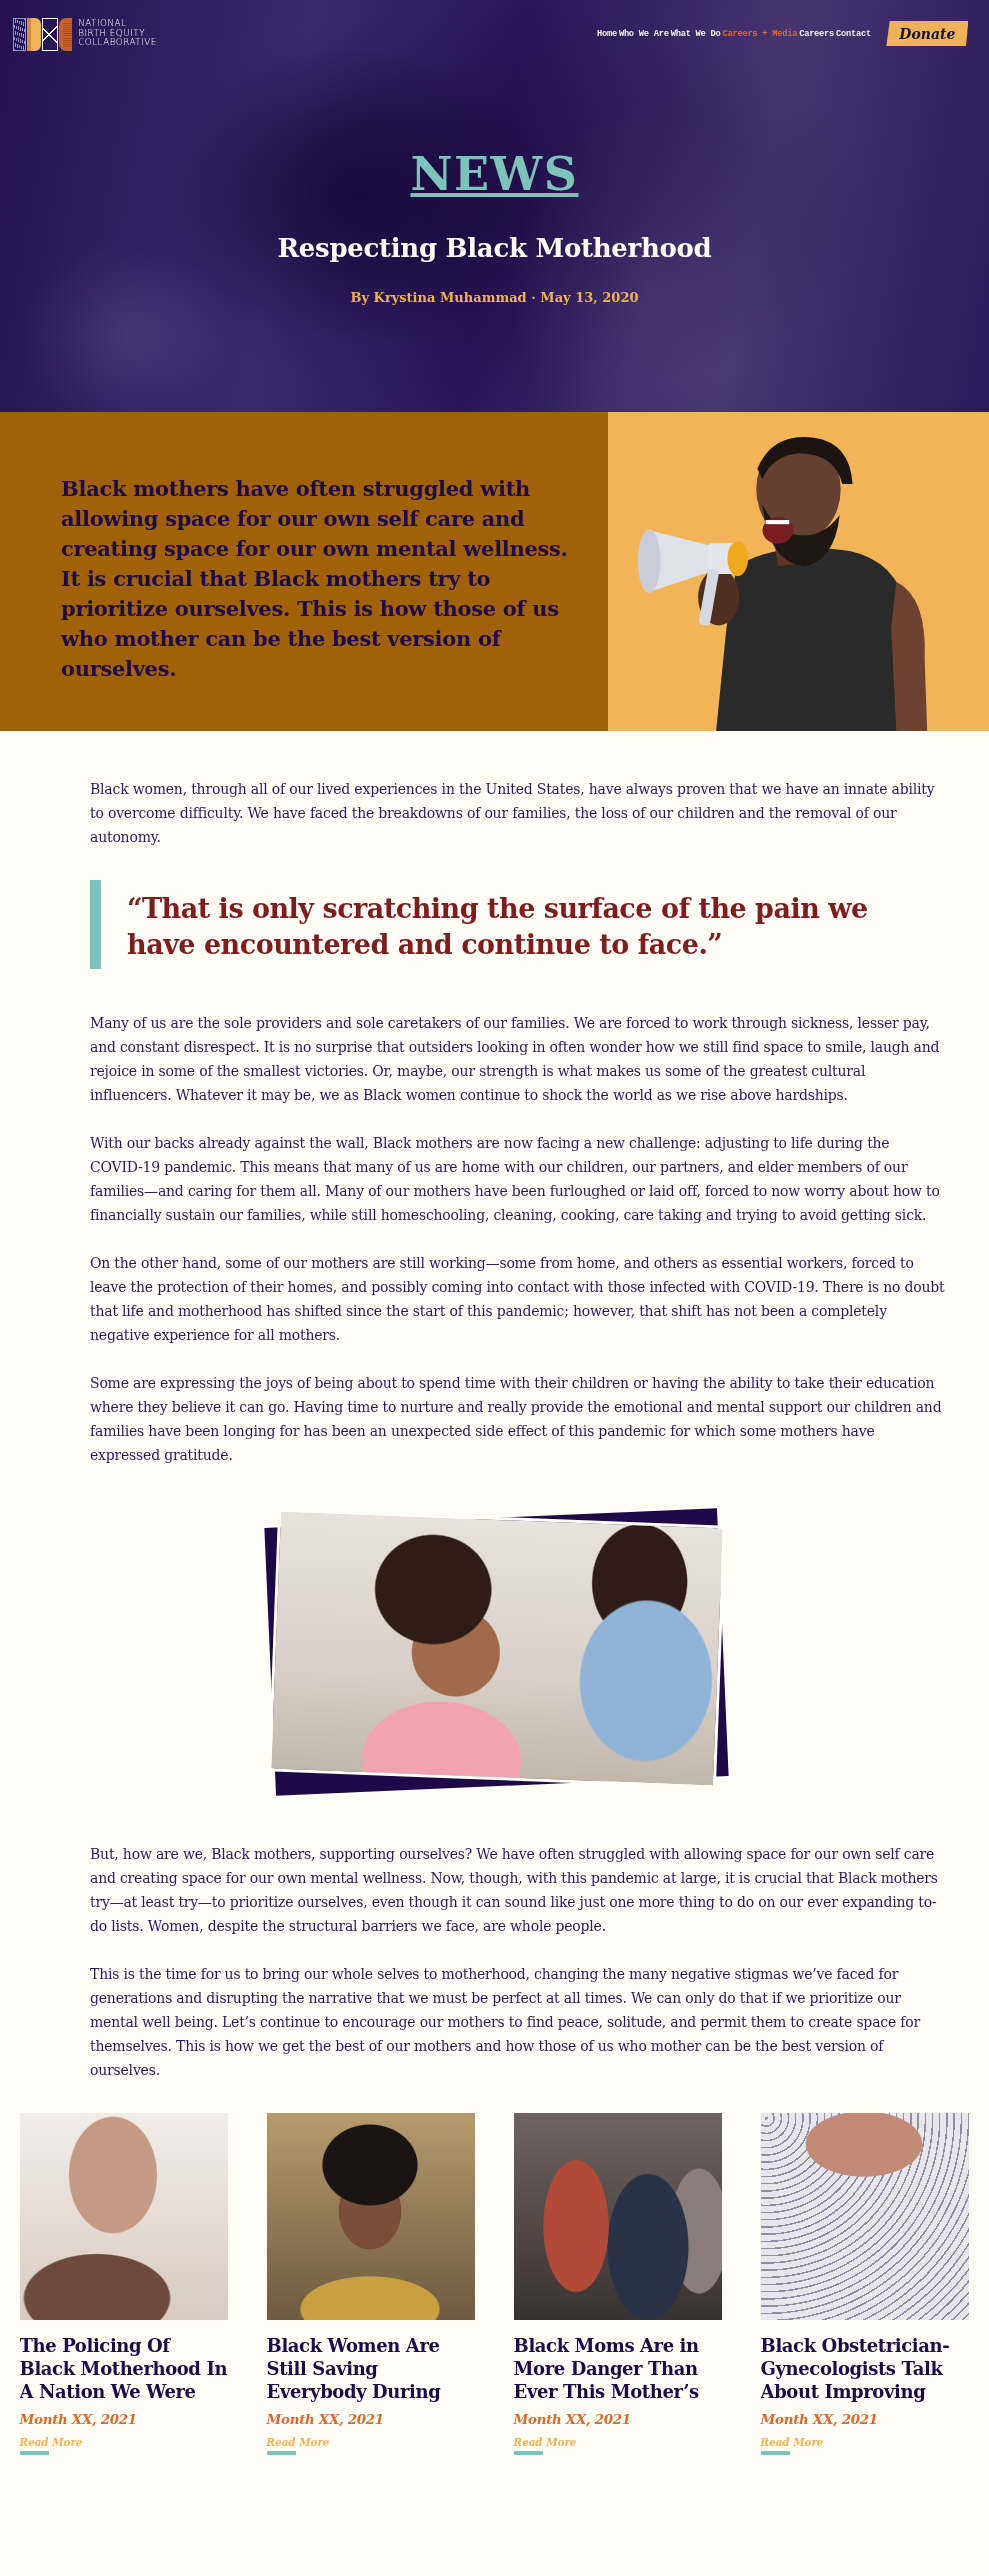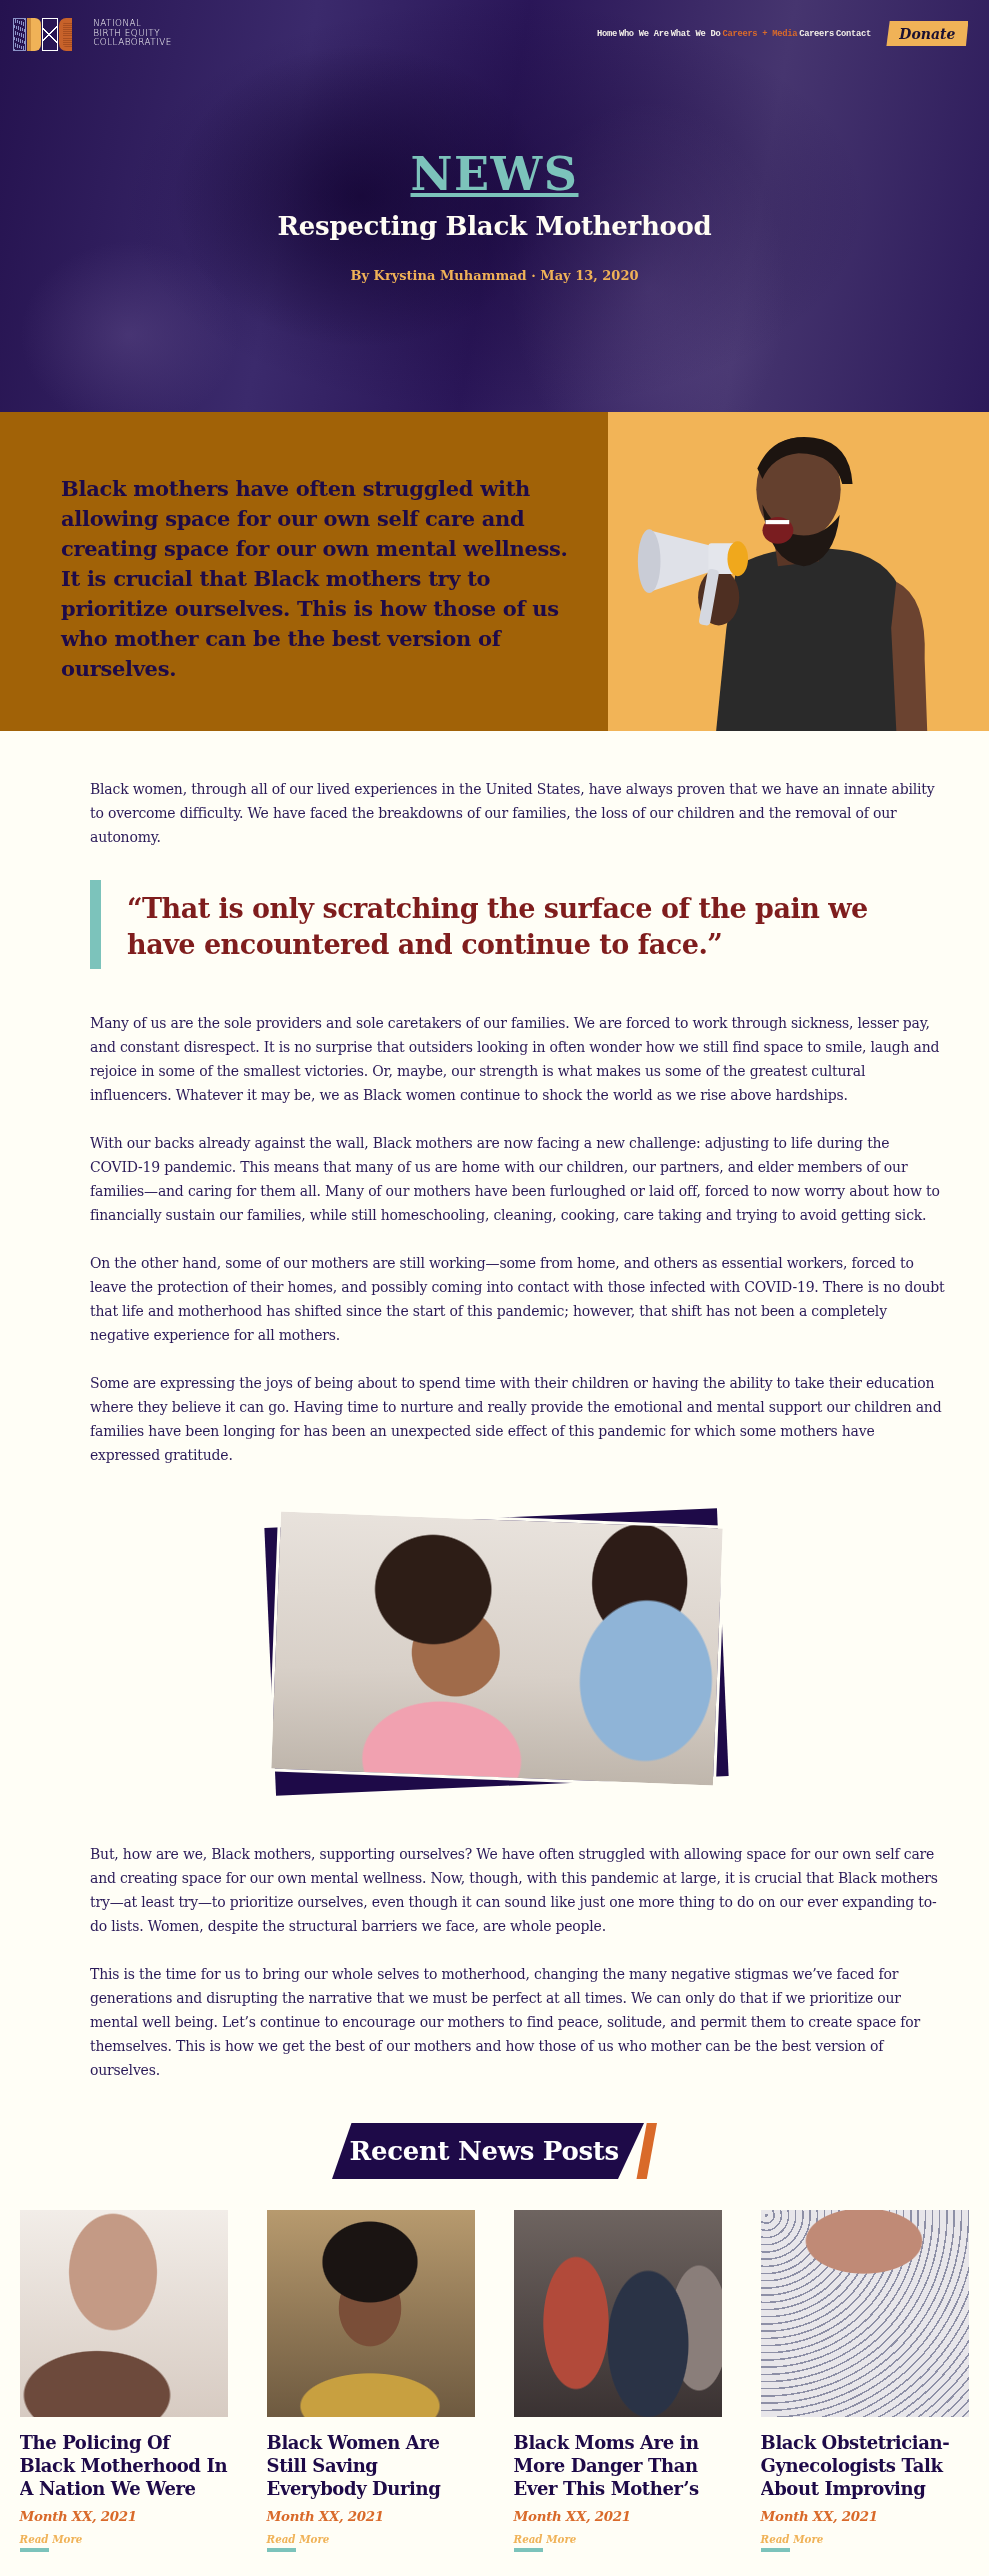--- a/index.html
+++ b/index.html
@@ -10,41 +10,41 @@
   .hero { position: relative; height: 412px; overflow: hidden;
     background:
       radial-gradient(ellipse 268px 216px at 361px 196px, rgba(20,6,52,0.85), rgba(20,6,52,0) 70%),
       radial-gradient(ellipse 196px 268px at 649px 289px, rgba(120,100,160,0.35), rgba(0,0,0,0) 70%),
       radial-gradient(ellipse 155px 134px at 129px 335px, rgba(120,100,160,0.3), rgba(0,0,0,0) 70%),
       linear-gradient(100deg, #25124f 0%, #3b2a6c 30%, #2a1658 50%, #46356f 75%, #2c1a5a 100%);
   }
   .hero .shade { position: absolute; inset: 0;
     background: radial-gradient(ellipse 464px 258px at 495px 206px, rgba(25,8,60,0.55), rgba(25,8,60,0) 80%); }
   .nav { position: absolute; top: 0; left: 0; right: 0; height: 67px; display: flex; align-items: center; padding: 0 20.6px 0 13.4px; z-index: 2; }
-  .logo { display: flex; align-items: center; gap: 19px; }
+  .logo { display: flex; align-items: center; gap: 4px; }
   .logo-mark { display: flex; align-items: flex-end; height: 34px; gap: 1px; }
   .lm-n { width: 12.4px; height: 33px; border: 1px solid #8d95c9; border-top-width: 1px;
     background: repeating-linear-gradient(100deg, transparent 0 1.5px, #8d95c9 1.5px 2.1px); }
   .lm-b { width: 14.4px; height: 33px; background: #f0b257;
     border-left: 4.1px solid #cf8f3e; border-radius: 0 6.2px 6.2px 0; }
   .lm-e { width: 15.5px; height: 33px; border: 1px solid #fff;
     background: linear-gradient(135deg, transparent 45%, #fff 46% 50%, transparent 51%),
                 linear-gradient(45deg, transparent 45%, #fff 46% 50%, transparent 51%); }
   .lm-c { width: 13.4px; height: 33px; border: 4.1px solid #c7622a; border-right: none; border-radius: 7.2px 0 0 7.2px;
     background: repeating-linear-gradient(0deg, #a84e20 0 1px, #c7622a 1px 2.1px); }
   .logo-text { color: #fff; font-family: "DejaVu Sans", sans-serif; font-weight: 300; font-size: 8.8px; line-height: 9.8px; letter-spacing: 0.5px; margin-left: 2.1px; }
   .menu { margin-left: auto; display: flex; align-items: center; gap: 0; }
   .menu a { color: #f3efe8; font-size: 8.8px; font-weight: bold; text-decoration: none; margin-left: 2px; font-family: Liberation Mono, monospace; letter-spacing: -0.3px; }
   .menu a.active { color: #d96a2a; }
   .donate-btn { margin-left: 15.5px; background: #f0b257; color: #1a1032; font-style: italic; font-weight: bold; font-size: 14px;
     width: 82px; height: 25px; display: flex; align-items: center; justify-content: center;
     clip-path: polygon(4% 0, 100% 0, 97% 100%, 0 100%); cursor: pointer; }
   .hero-text { position: absolute; top: 148px; left: 0; right: 0; text-align: center; z-index: 2; }
   .hero-kicker { color: #7cc3bb; font-size: 46px; font-weight: bold; letter-spacing: 1.5px; line-height: 52px; text-decoration: underline; }
-  .hero-title { color: #fffdf4; font-size: 26px; font-weight: bold; margin-top: 11px; letter-spacing: -0.3px; }
+  .hero-title { color: #fffdf4; font-size: 26px; font-weight: bold; margin-top: 33px; letter-spacing: -0.3px; }
   .hero-byline { color: #f0b257; font-size: 13px; font-weight: bold; margin-top: 27px; }
 
   
   .band { height: 319px; background: #a16207; position: relative; overflow: hidden; }
   .band-quote { position: absolute; left: 61px; top: 62px; width: 520px; font-size: 21px; font-weight: bold; line-height: 30px; color: #1e0a48; letter-spacing: -0.3px; }
   .band-photo { position: absolute; right: 0; top: 0; width: 381px; height: 319px; }
   .band-photo svg { width: 100%; height: 100%; }
 
   
   .article { padding: 0 90px; }
@@ -164,25 +164,20 @@
   <figure class="figure">
     <div class="frame"></div>
     <div class="pic" title="Mother braiding young daughter's hair"></div>
   </figure>
 
   <p class="p-after-fig">But, how are we, Black mothers, supporting ourselves? We have often struggled with allowing space for our own self care and creating space for our own mental wellness. Now, though, with this pandemic at large, it is crucial that Black mothers try—at least try—to prioritize ourselves, even though it can sound like just one more thing to do on our ever expanding to-do lists. Women, despite the structural barriers we face, are whole people.</p>
   <p class="p-gap">This is the time for us to bring our whole selves to motherhood, changing the many negative stigmas we’ve faced for generations and disrupting the narrative that we must be perfect at all times. We can only do that if we prioritize our mental well being. Let’s continue to encourage our mothers to find peace, solitude, and permit them to create space for themselves. This is how we get the best of our mothers and how those of us who mother can be the best version of ourselves.</p>
 </main>
 
 <section>
-  <div class="recent-head">
-    <div class="bar"></div>
-    <div class="accent"></div>
-    <span>Recent News Posts</span>
-  </div>
 
   <div class="posts">
     <article class="post">
       <div class="post-img" style="background: radial-gradient(ellipse 62px 82px at 93px 62px,#c49a85 0 70%,transparent 72%), radial-gradient(ellipse 103px 62px at 77px 185px,#6d4a3c 0 70%,transparent 72%), linear-gradient(180deg,#f2ede8,#d7cbc2);"></div>
       <h3 class="post-title">The Policing Of Black Motherhood In A Nation We Were Never Meant…</h3>
       <div class="post-date">Month XX, 2021</div>
       <a class="post-read">Read More</a>
       <div class="post-read-bar"></div>
     </article>
     <article class="post">

